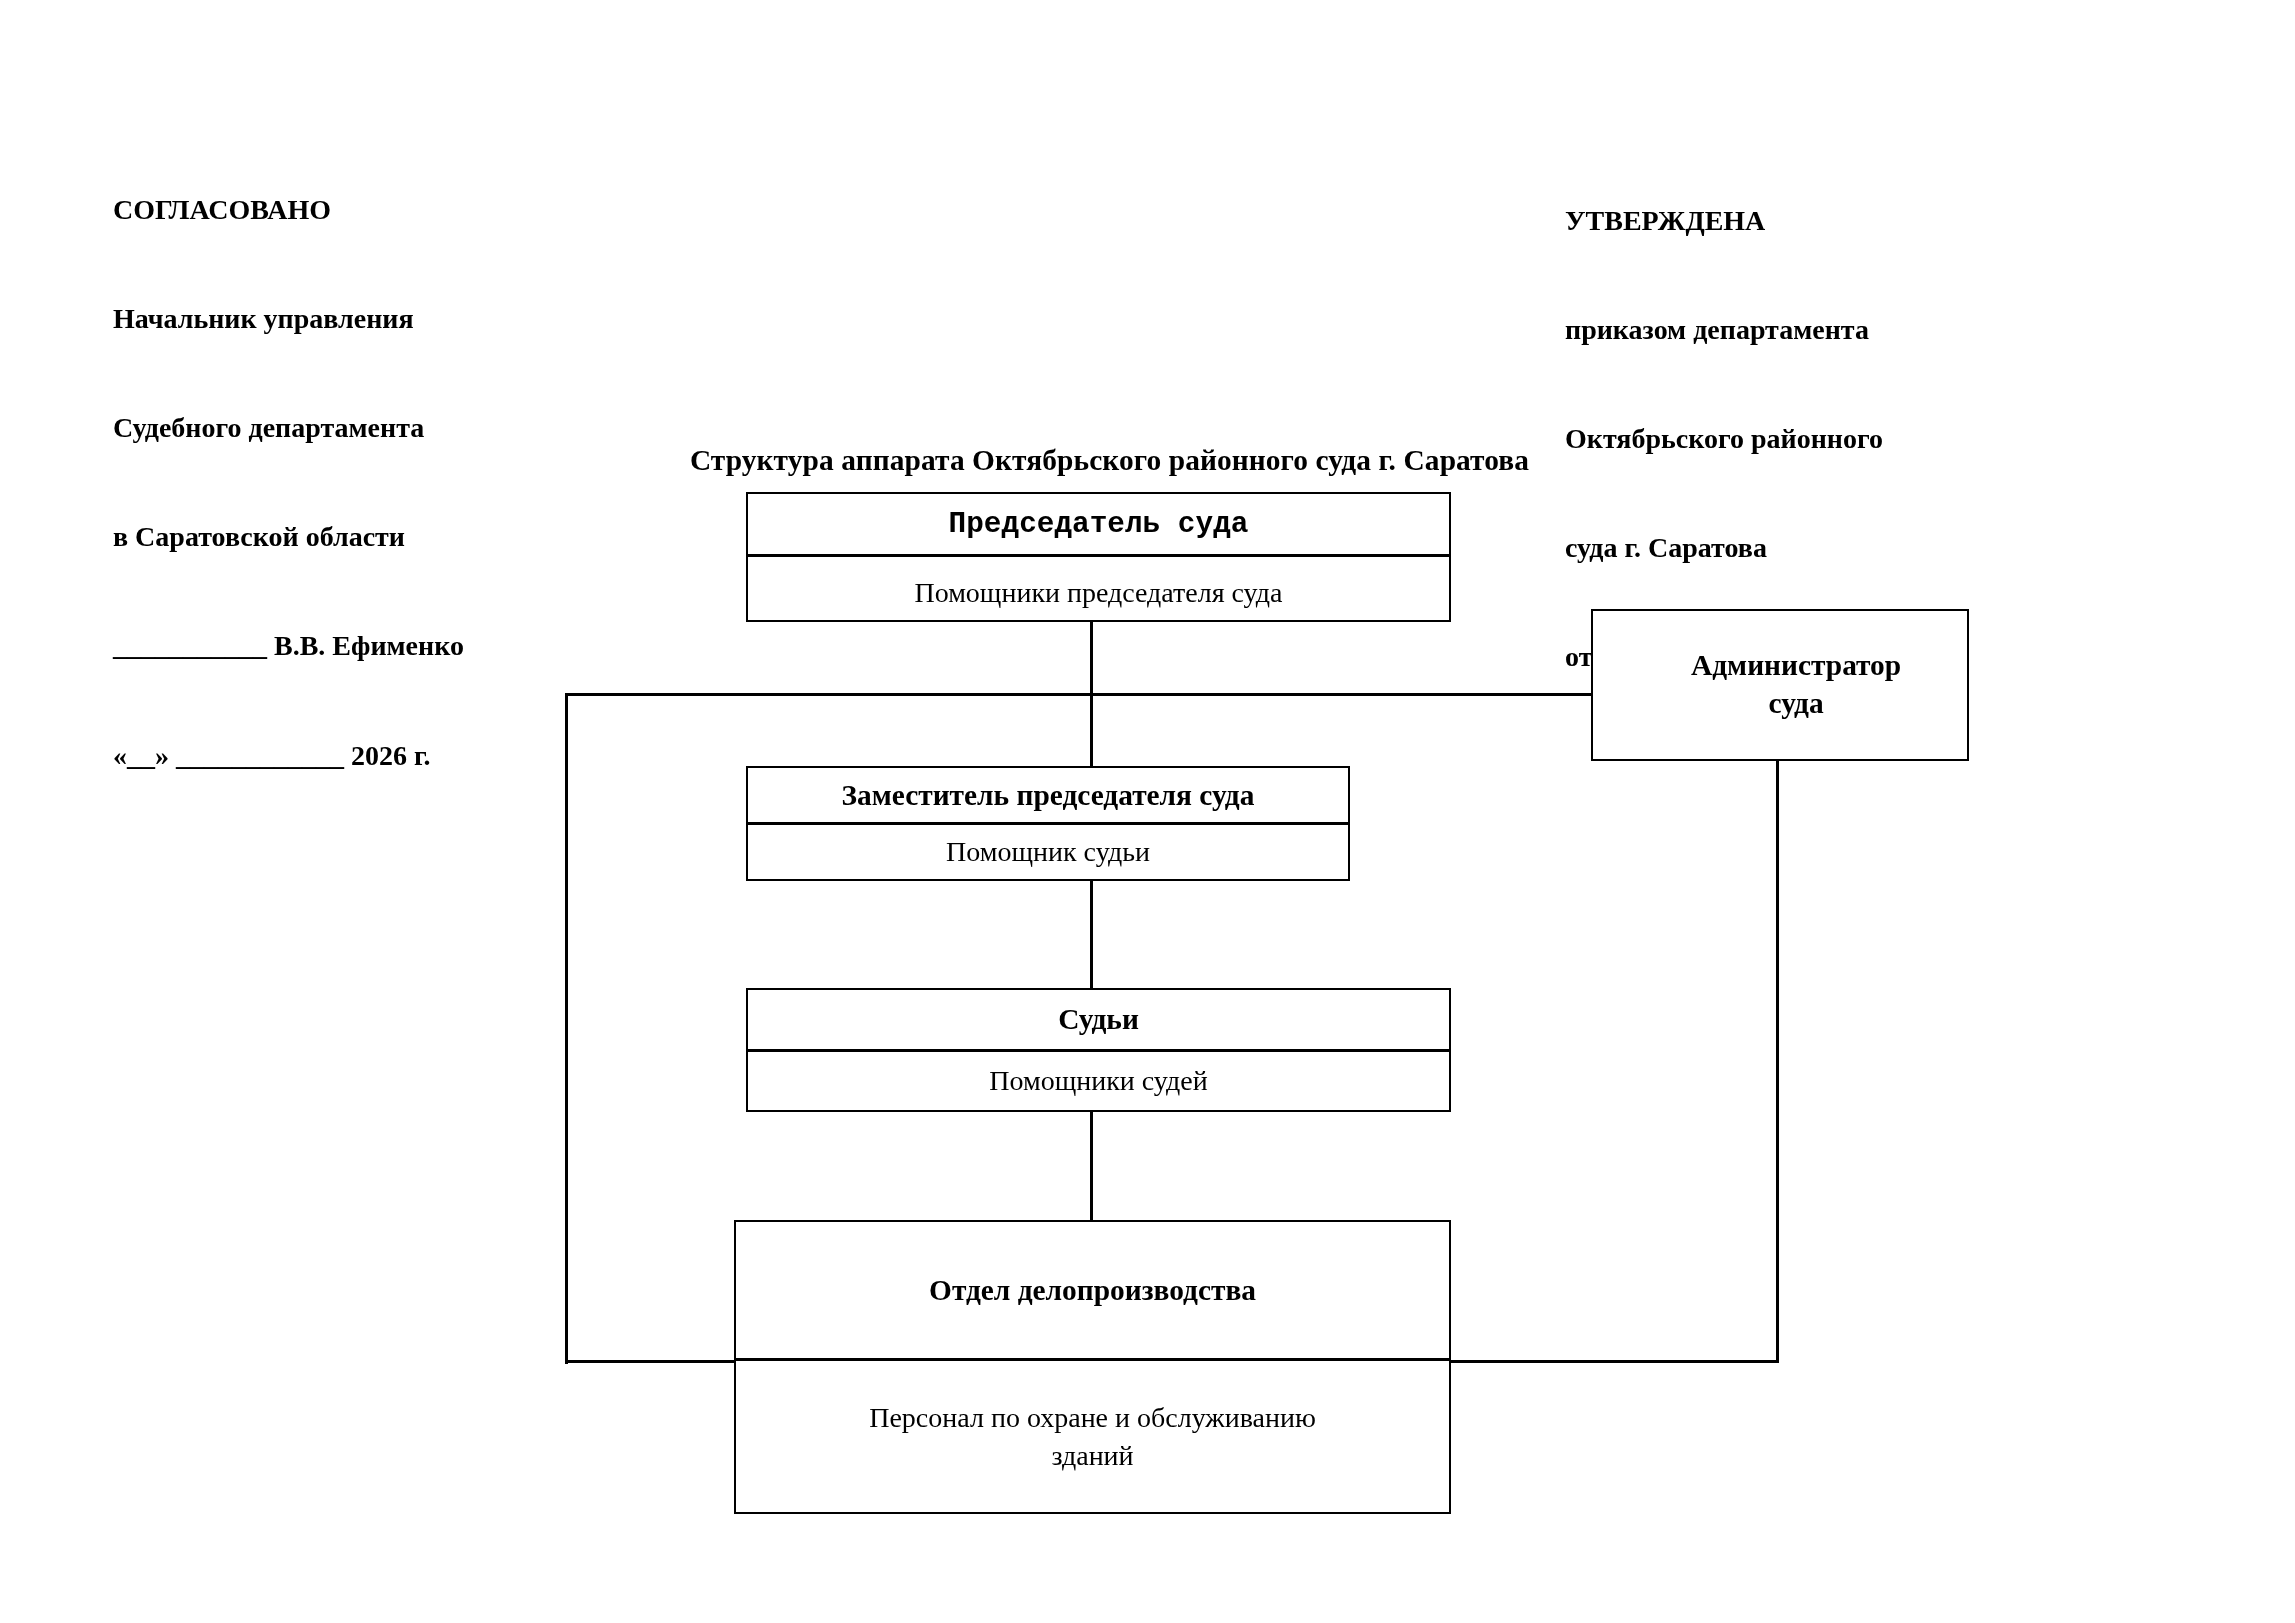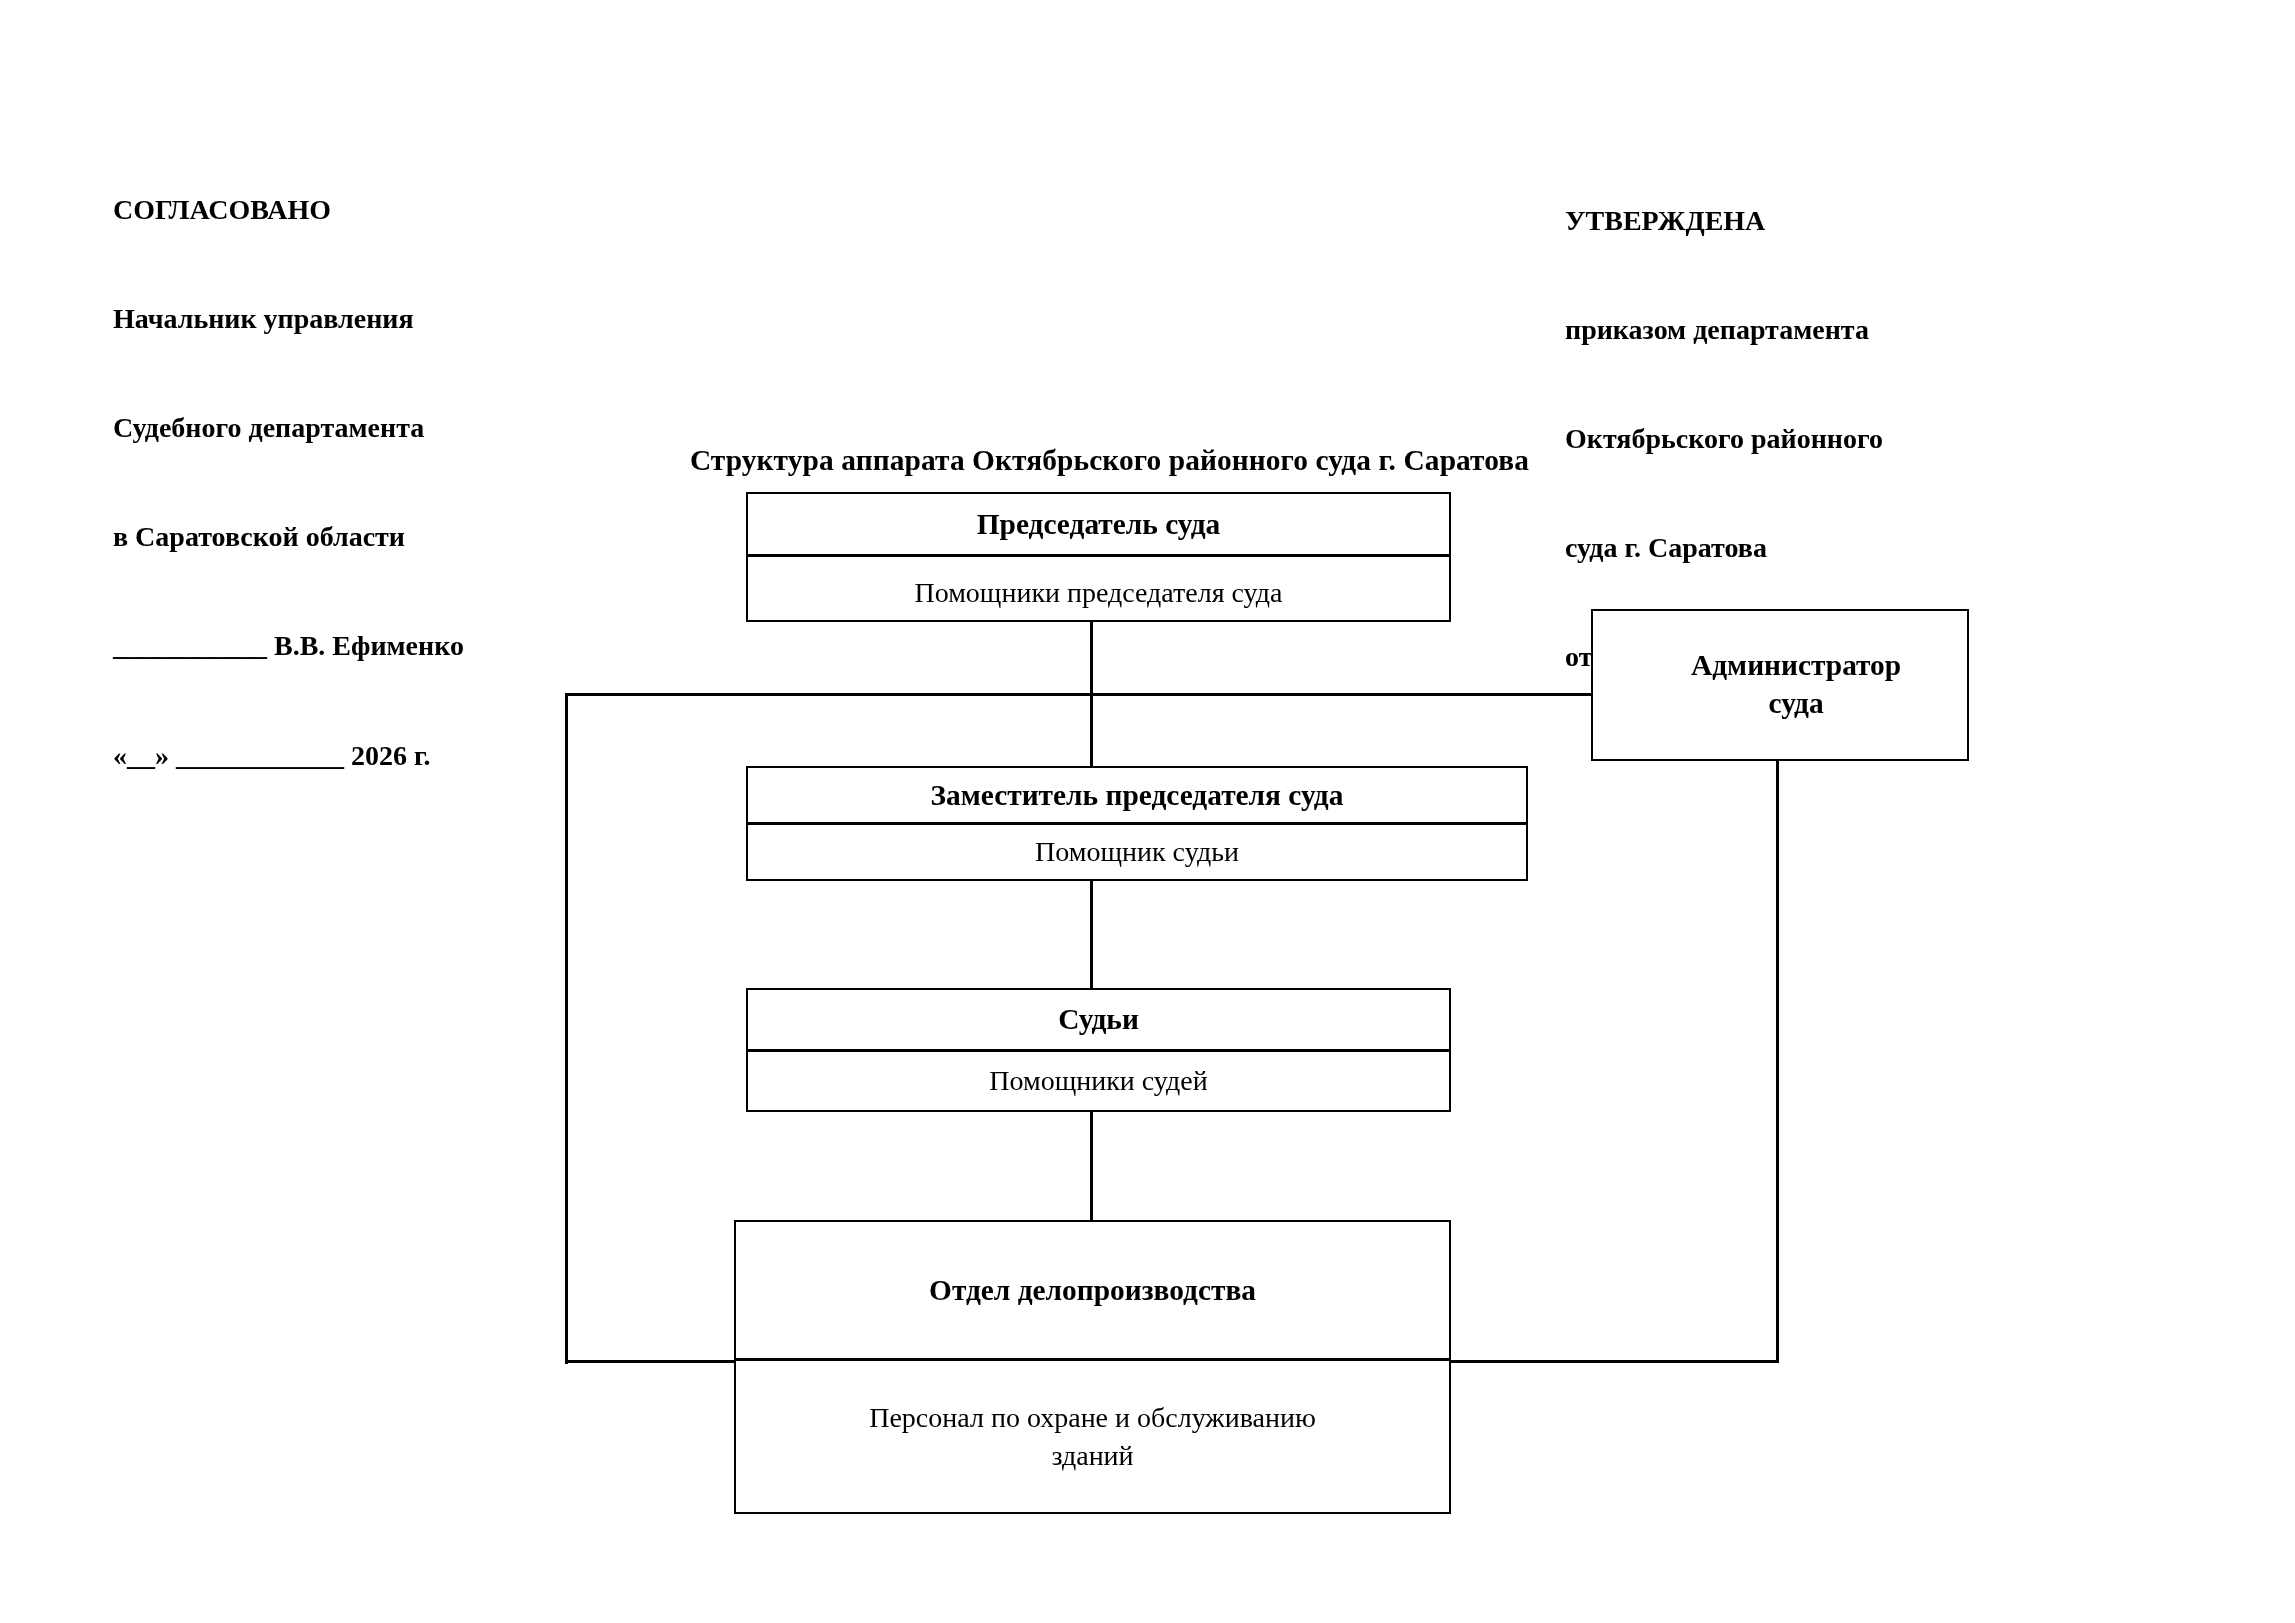--- a/index.html
+++ b/index.html
@@ -120,36 +120,36 @@
 
   <div class="conn conn-h" style="left:565px; top:1360px; width:1214px;"></div>
 
   <div class="conn conn-v" style="left:1776px; top:760px; height:603px;"></div>
 
   <div class="conn conn-v" style="left:1090px; top:880px; height:108px;"></div>
 
   <div class="conn conn-v" style="left:1090px; top:1112px; height:108px;"></div>
 
   <div class="node" style="left:746px; top:492px; width:705px; height:130px;">
-    <div class="node-row row-head" style="height:63px;">
+    <div class="node-row row-head" style="height:63px;font-family:Liberation Mono, monospace;">
       <span>Председатель суда</span>
     </div>
     <div class="node-row row-sub" style="height:71px;">
       <span>Помощники председателя суда</span>
     </div>
   </div>
 
   <div class="node" style="left:1591px; top:609px; width:378px; height:152px;">
     <div class="node-row row-solo" style="height:100%;padding-left:44px;">
       <span>Администратор</span>
       <span>суда</span>
     </div>
   </div>
 
-  <div class="node" style="left:746px; top:766px; width:782px; height:115px;">
+  <div class="node" style="left:746px; top:766px; width:604px; height:115px;">
     <div class="node-row row-head" style="height:57px;">
       <span>Заместитель председателя суда</span>
     </div>
     <div class="node-row row-sub" style="height:54px;justify-content:center;">
       <span>Помощник судьи</span>
     </div>
   </div>
 
   <div class="node" style="left:746px; top:988px; width:705px; height:124px;">
     <div class="node-row row-head" style="height:62px;">

